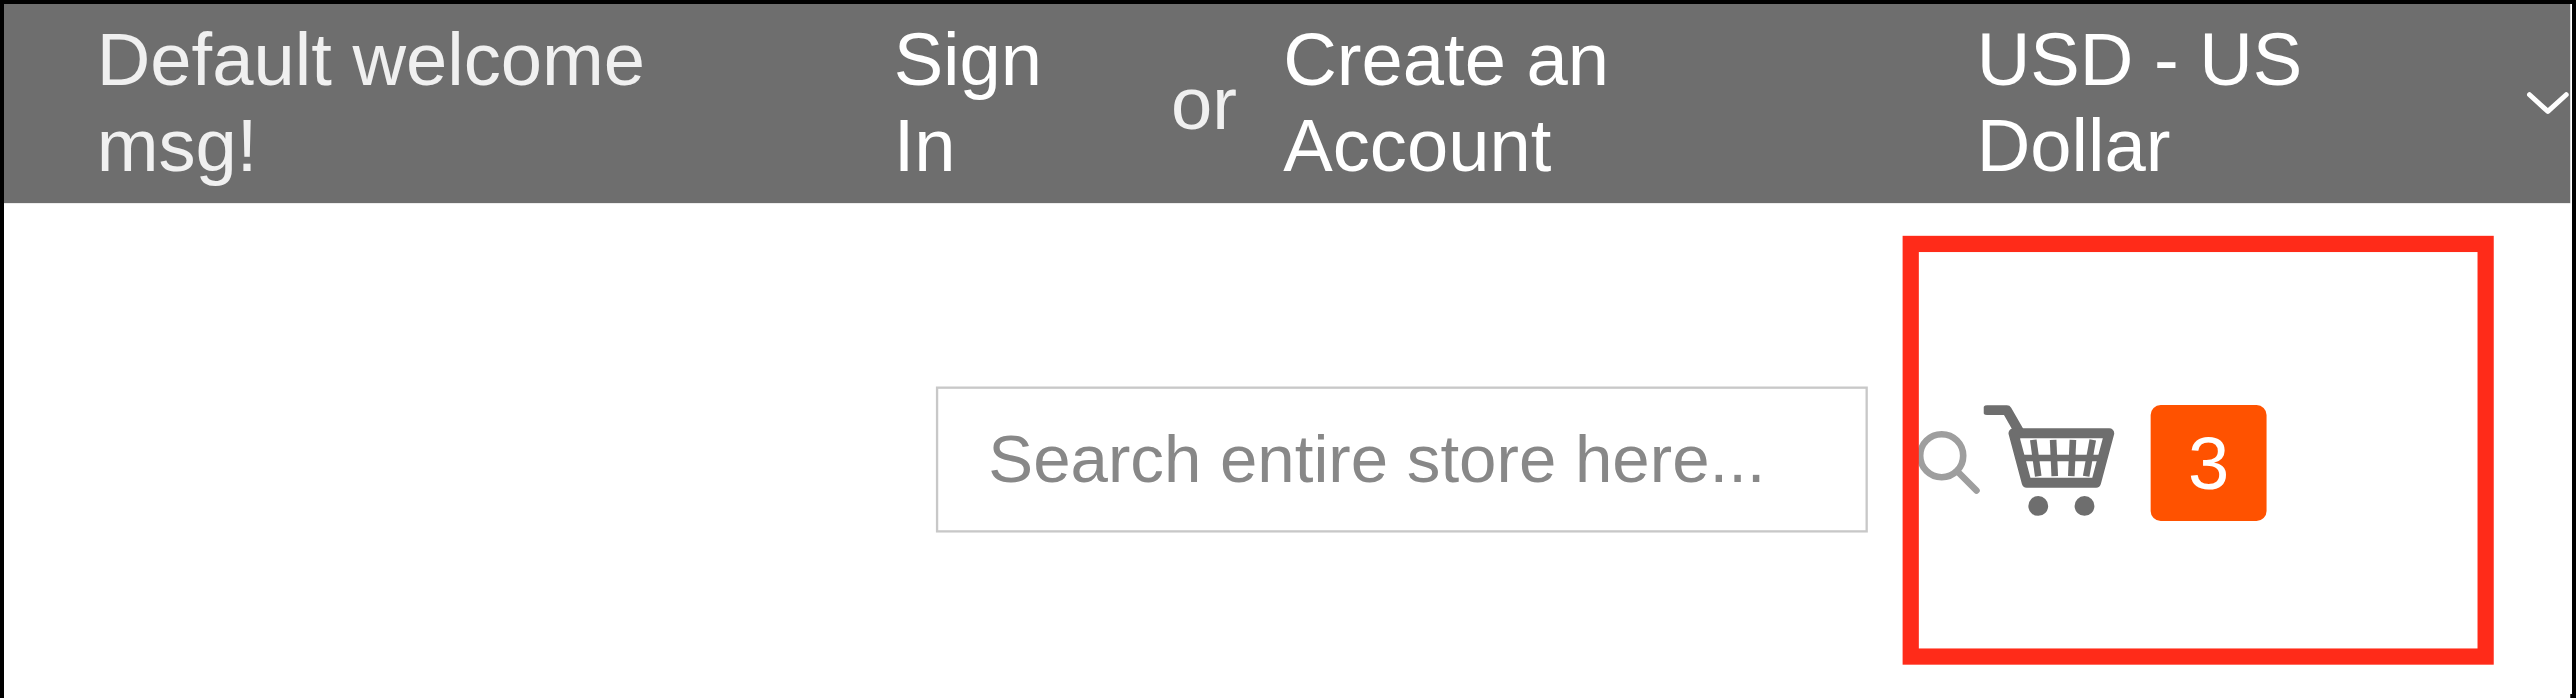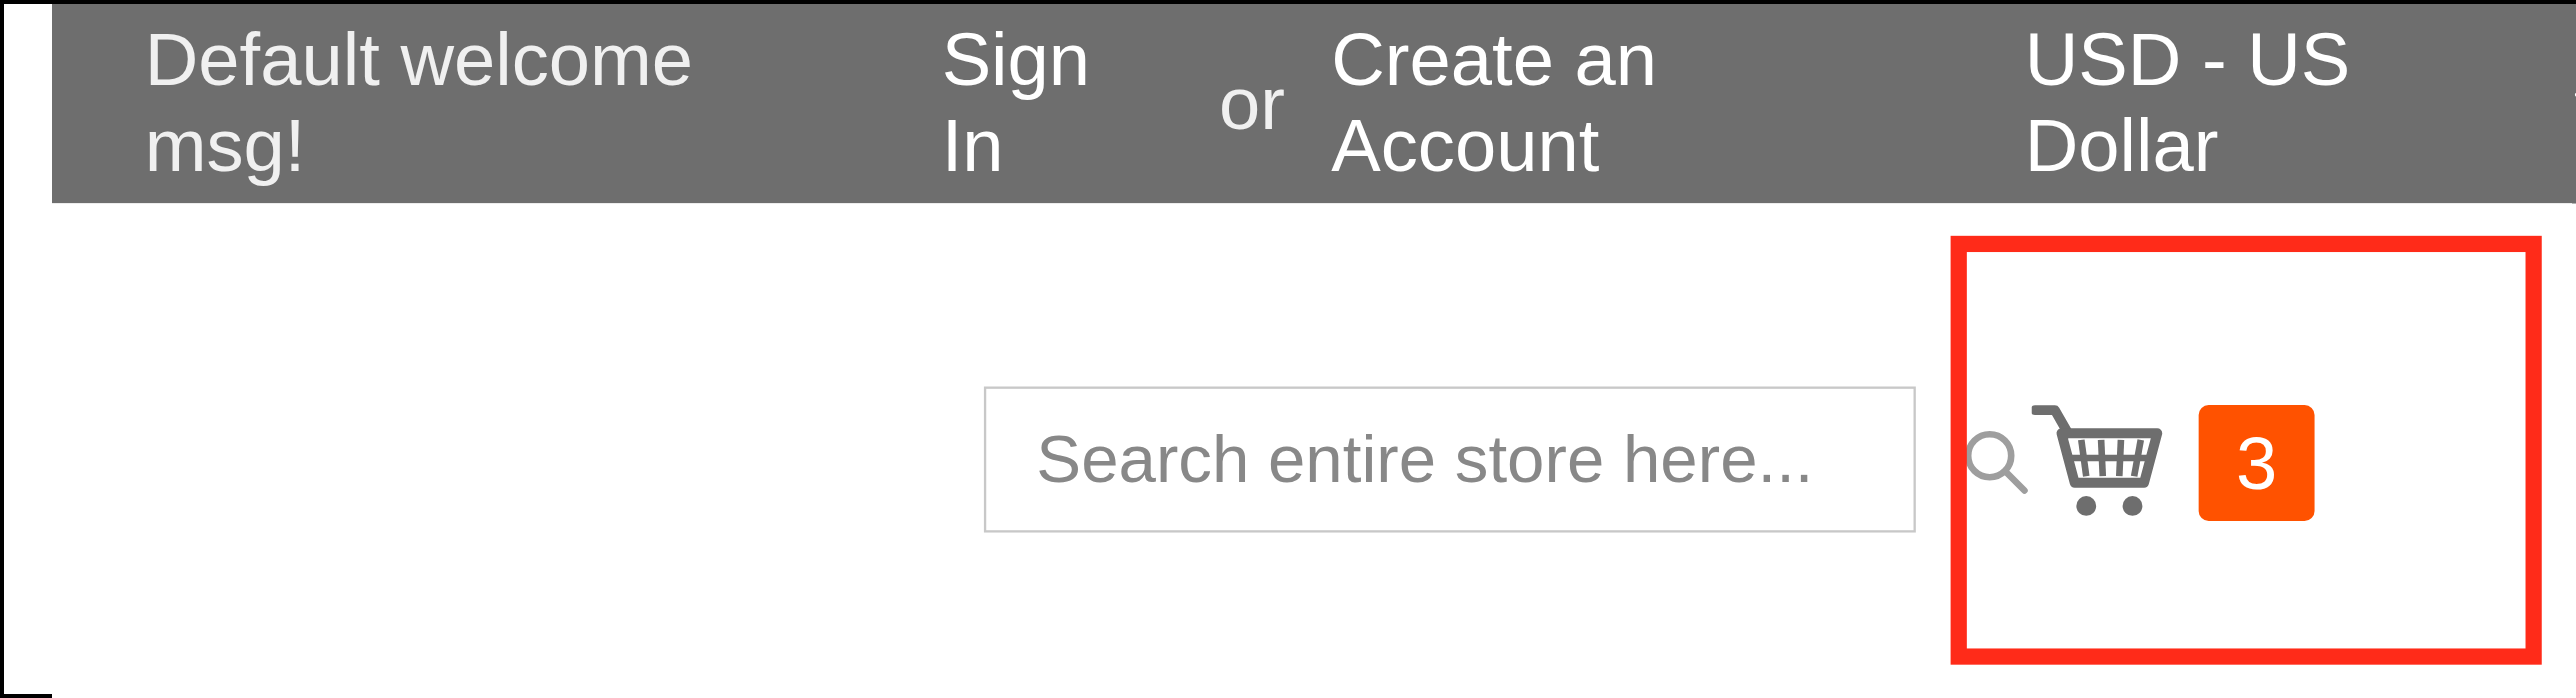--- a/index.html
+++ b/index.html
@@ -11,21 +11,20 @@
       font-family: -apple-system, BlinkMacSystemFont, "Segoe UI", Helvetica, Arial, sans-serif;
       background: #fff;
       width: 2576px;
       height: 698px;
     }
     .page-border {
       border: 4.3px solid #000;
       width: 2576px;
       height: 698px;
       position: relative;
-      padding-left: 48px;
     }
     .page-inner {
       width: 100%;
       height: 100%;
       position: relative;
     }
     .scaled-wrap {
       width: 1107px;
       height: 300px;
       transform-origin: top left;

